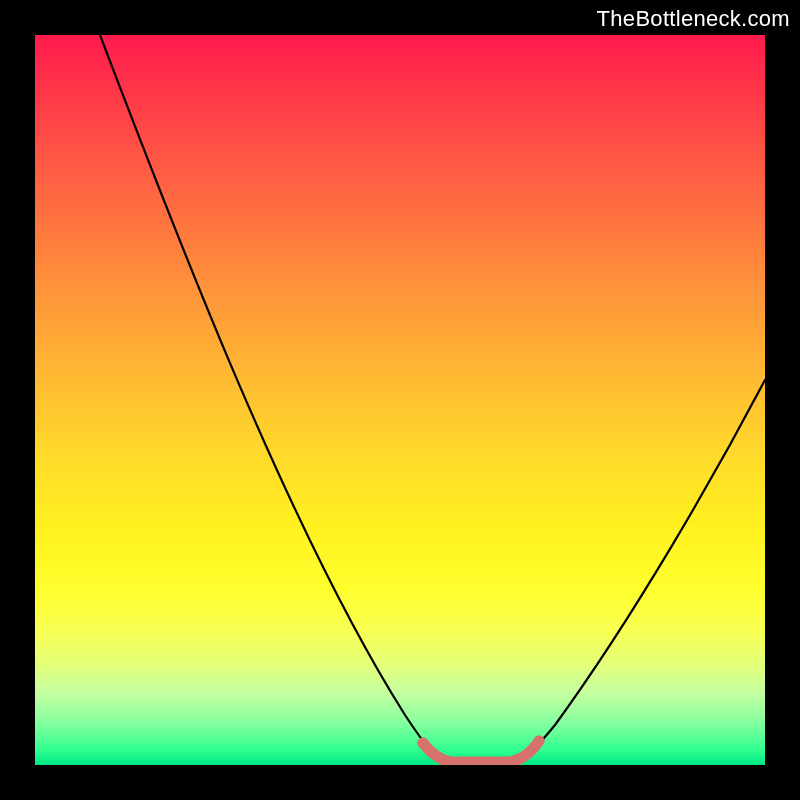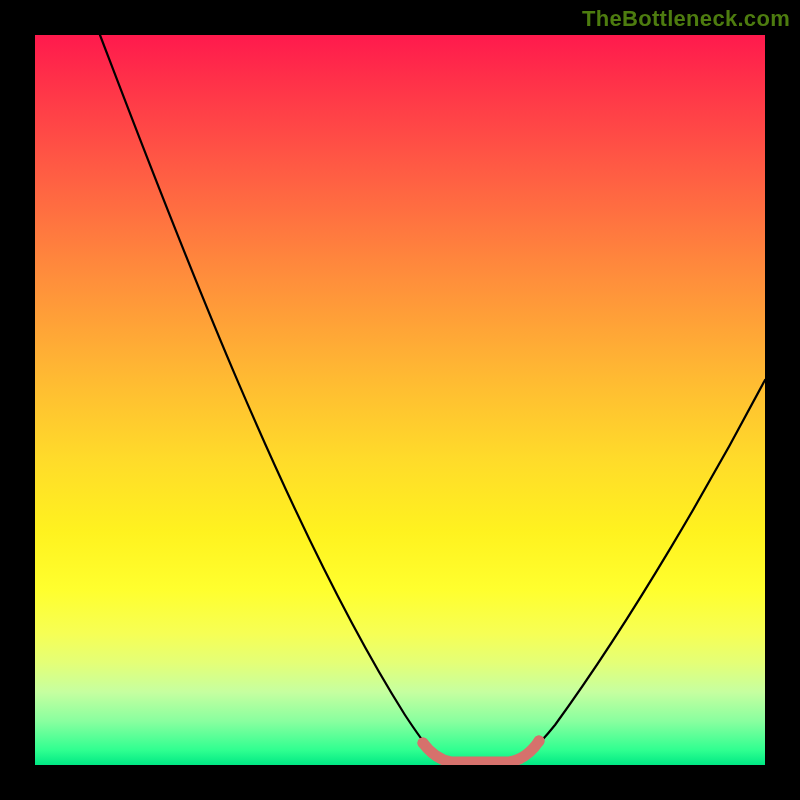--- a/index.html
+++ b/index.html
@@ -14,23 +14,23 @@
   .frame {
     position: relative;
     width: 800px;
     height: 800px;
     background: #000;
   }
   .watermark {
     position: absolute;
     top: 6px;
     right: 10px;
-    color: #4d7c0f;
+    color: #ffffff;
     font-size: 22px;
-    font-weight: 700;
+    font-weight: 400;
     letter-spacing: 0.3px;
     z-index: 10;
   }
   .plot-area {
     position: absolute;
     left: 35px;
     top: 35px;
     width: 730px;
     height: 730px;
     overflow: hidden;

